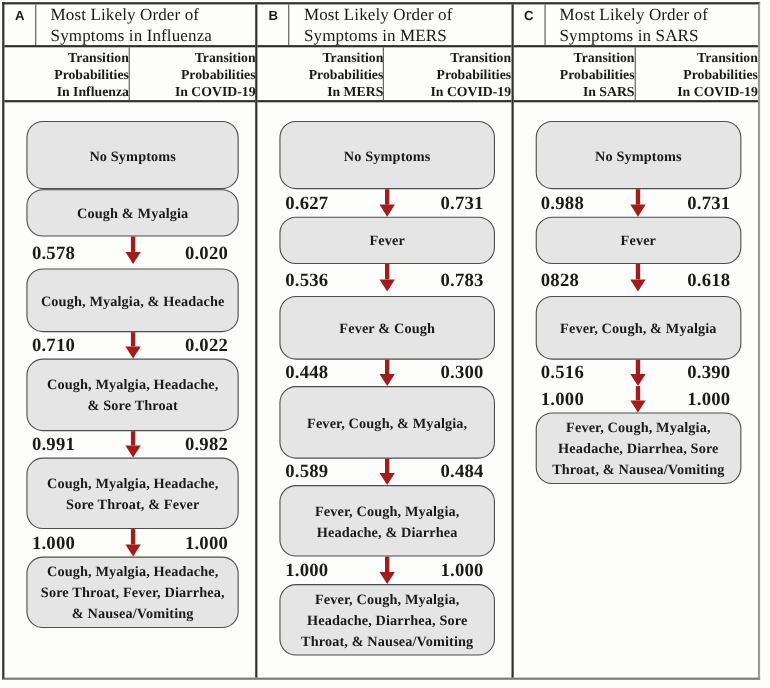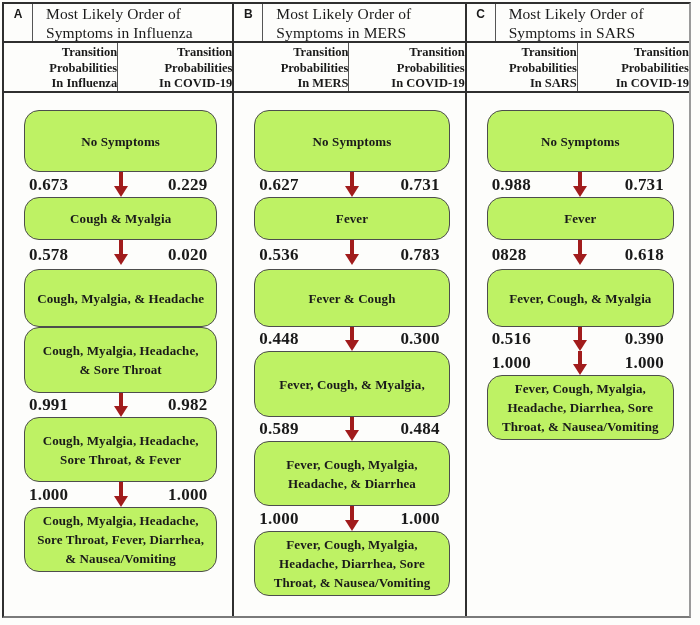--- a/index.html
+++ b/index.html
@@ -44,21 +44,21 @@
   }
   .hcell.first{border-right:1.5px solid #555;}
 
   .flow{
     flex:1;display:flex;flex-direction:column;
     padding:0 15px 0 20px;position:relative;
   }
   .sp{height:17px;}
   .node{
     border:1.5px solid var(--box-border);border-radius:15px;
-    background:#bef264;display:flex;align-items:center;justify-content:center;
+    background:#e5e5e5;display:flex;align-items:center;justify-content:center;
     text-align:center;
   }
   .node span{
     font-weight:bold;font-size:13px;line-height:19px;white-space:pre-line;
     padding:0 4px;letter-spacing:.1px;
   }
   .n1{height:62px}.n2{height:43px}.n3{height:58px}
   .n4{height:66px}.n5{height:65px}.n6{height:65px}
   .gap{
     position:relative;display:flex;align-items:center;
@@ -95,42 +95,42 @@
 In Influenza</div>
       <div class="hcell">Transition
 Probabilities
 In COVID-19</div>
     </div>
     <div class="flow">
       <div class="sp"></div>
       <div class="node n1">
           <span>No Symptoms</span>
         </div>
-      <div class="gap g1">
-        <span class="num">0.673</span>
-        <span class="arrow">
-            <i class="stem"></i>
-            <i class="head"></i>
-          </span>
-        <span class="num">0.229</span>
-      </div>
       <div class="node n2">
           <span>Cough &amp; Myalgia</span>
         </div>
       <div class="gap g2">
         <span class="num">0.578</span>
         <span class="arrow">
             <i class="stem"></i>
             <i class="head"></i>
           </span>
         <span class="num">0.020</span>
       </div>
       <div class="node n3">
           <span>Cough, Myalgia, &amp; Headache</span>
         </div>
+      <div class="gap g3">
+        <span class="num">0.710</span>
+        <span class="arrow">
+            <i class="stem"></i>
+            <i class="head"></i>
+          </span>
+        <span class="num">0.022</span>
+      </div>
       <div class="node n4">
           <span>Cough, Myalgia, Headache,
 &amp; Sore Throat</span>
         </div>
       <div class="gap g4">
         <span class="num">0.991</span>
         <span class="arrow">
             <i class="stem"></i>
             <i class="head"></i>
           </span>

